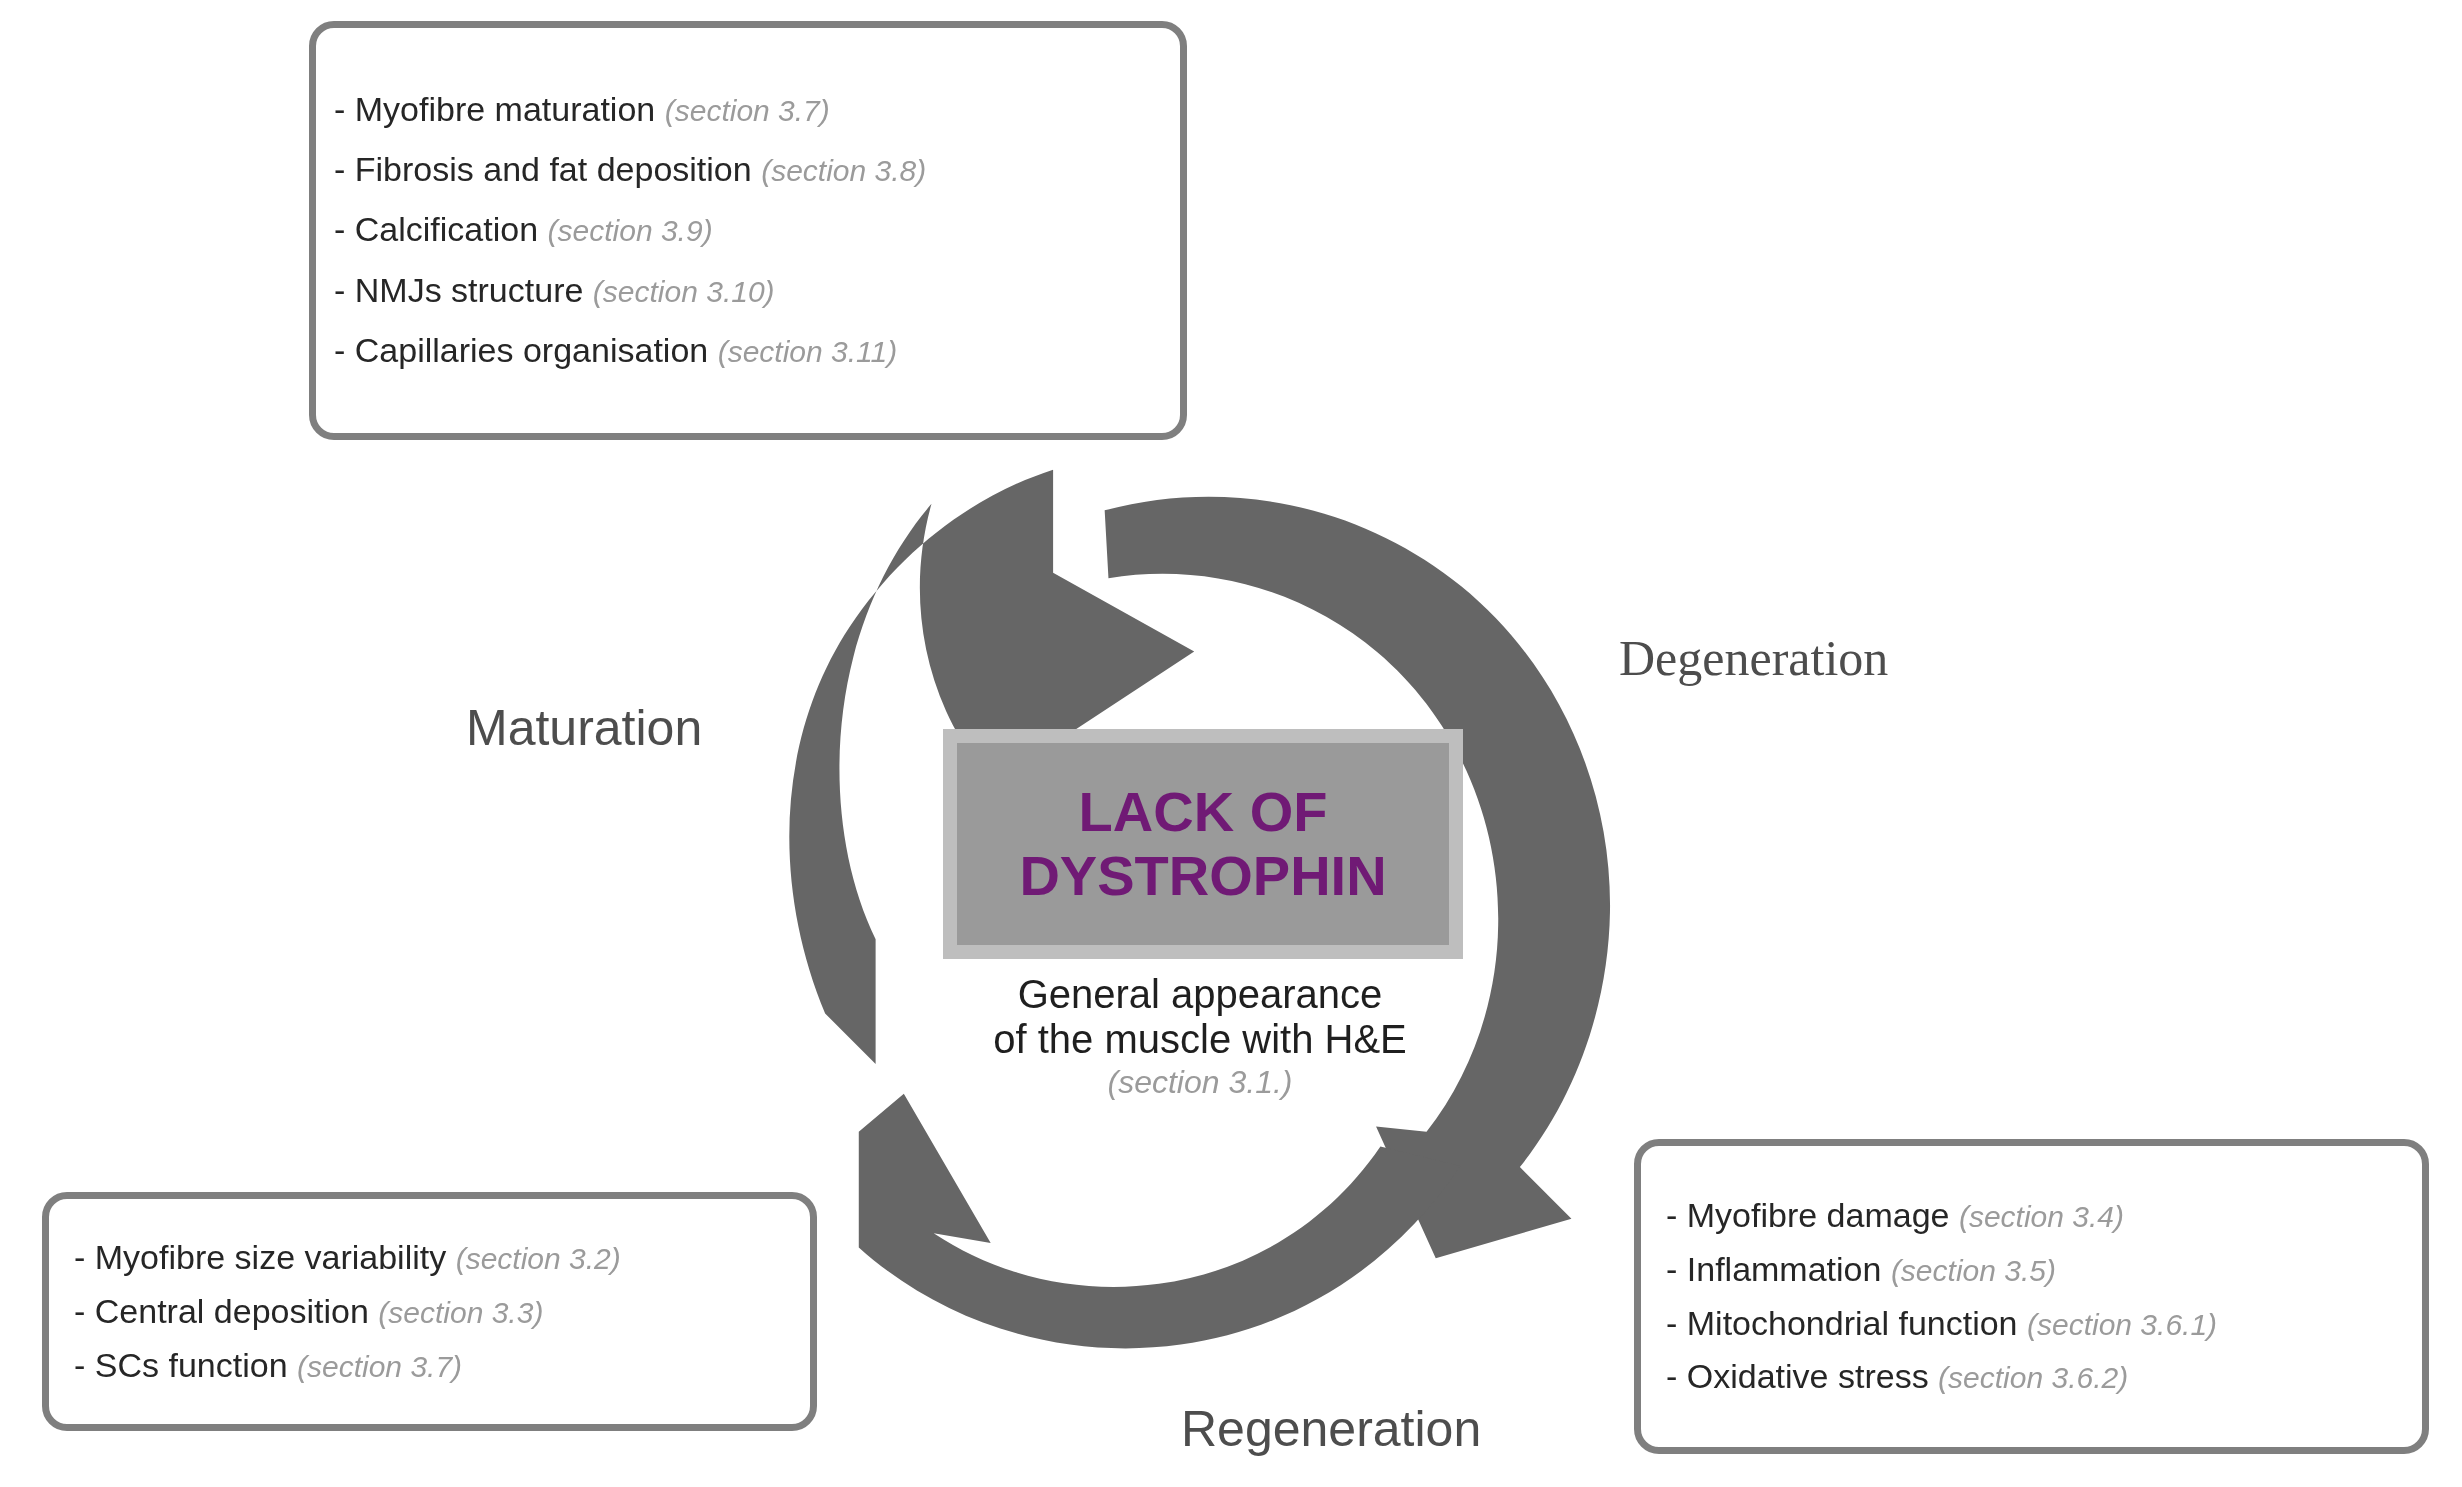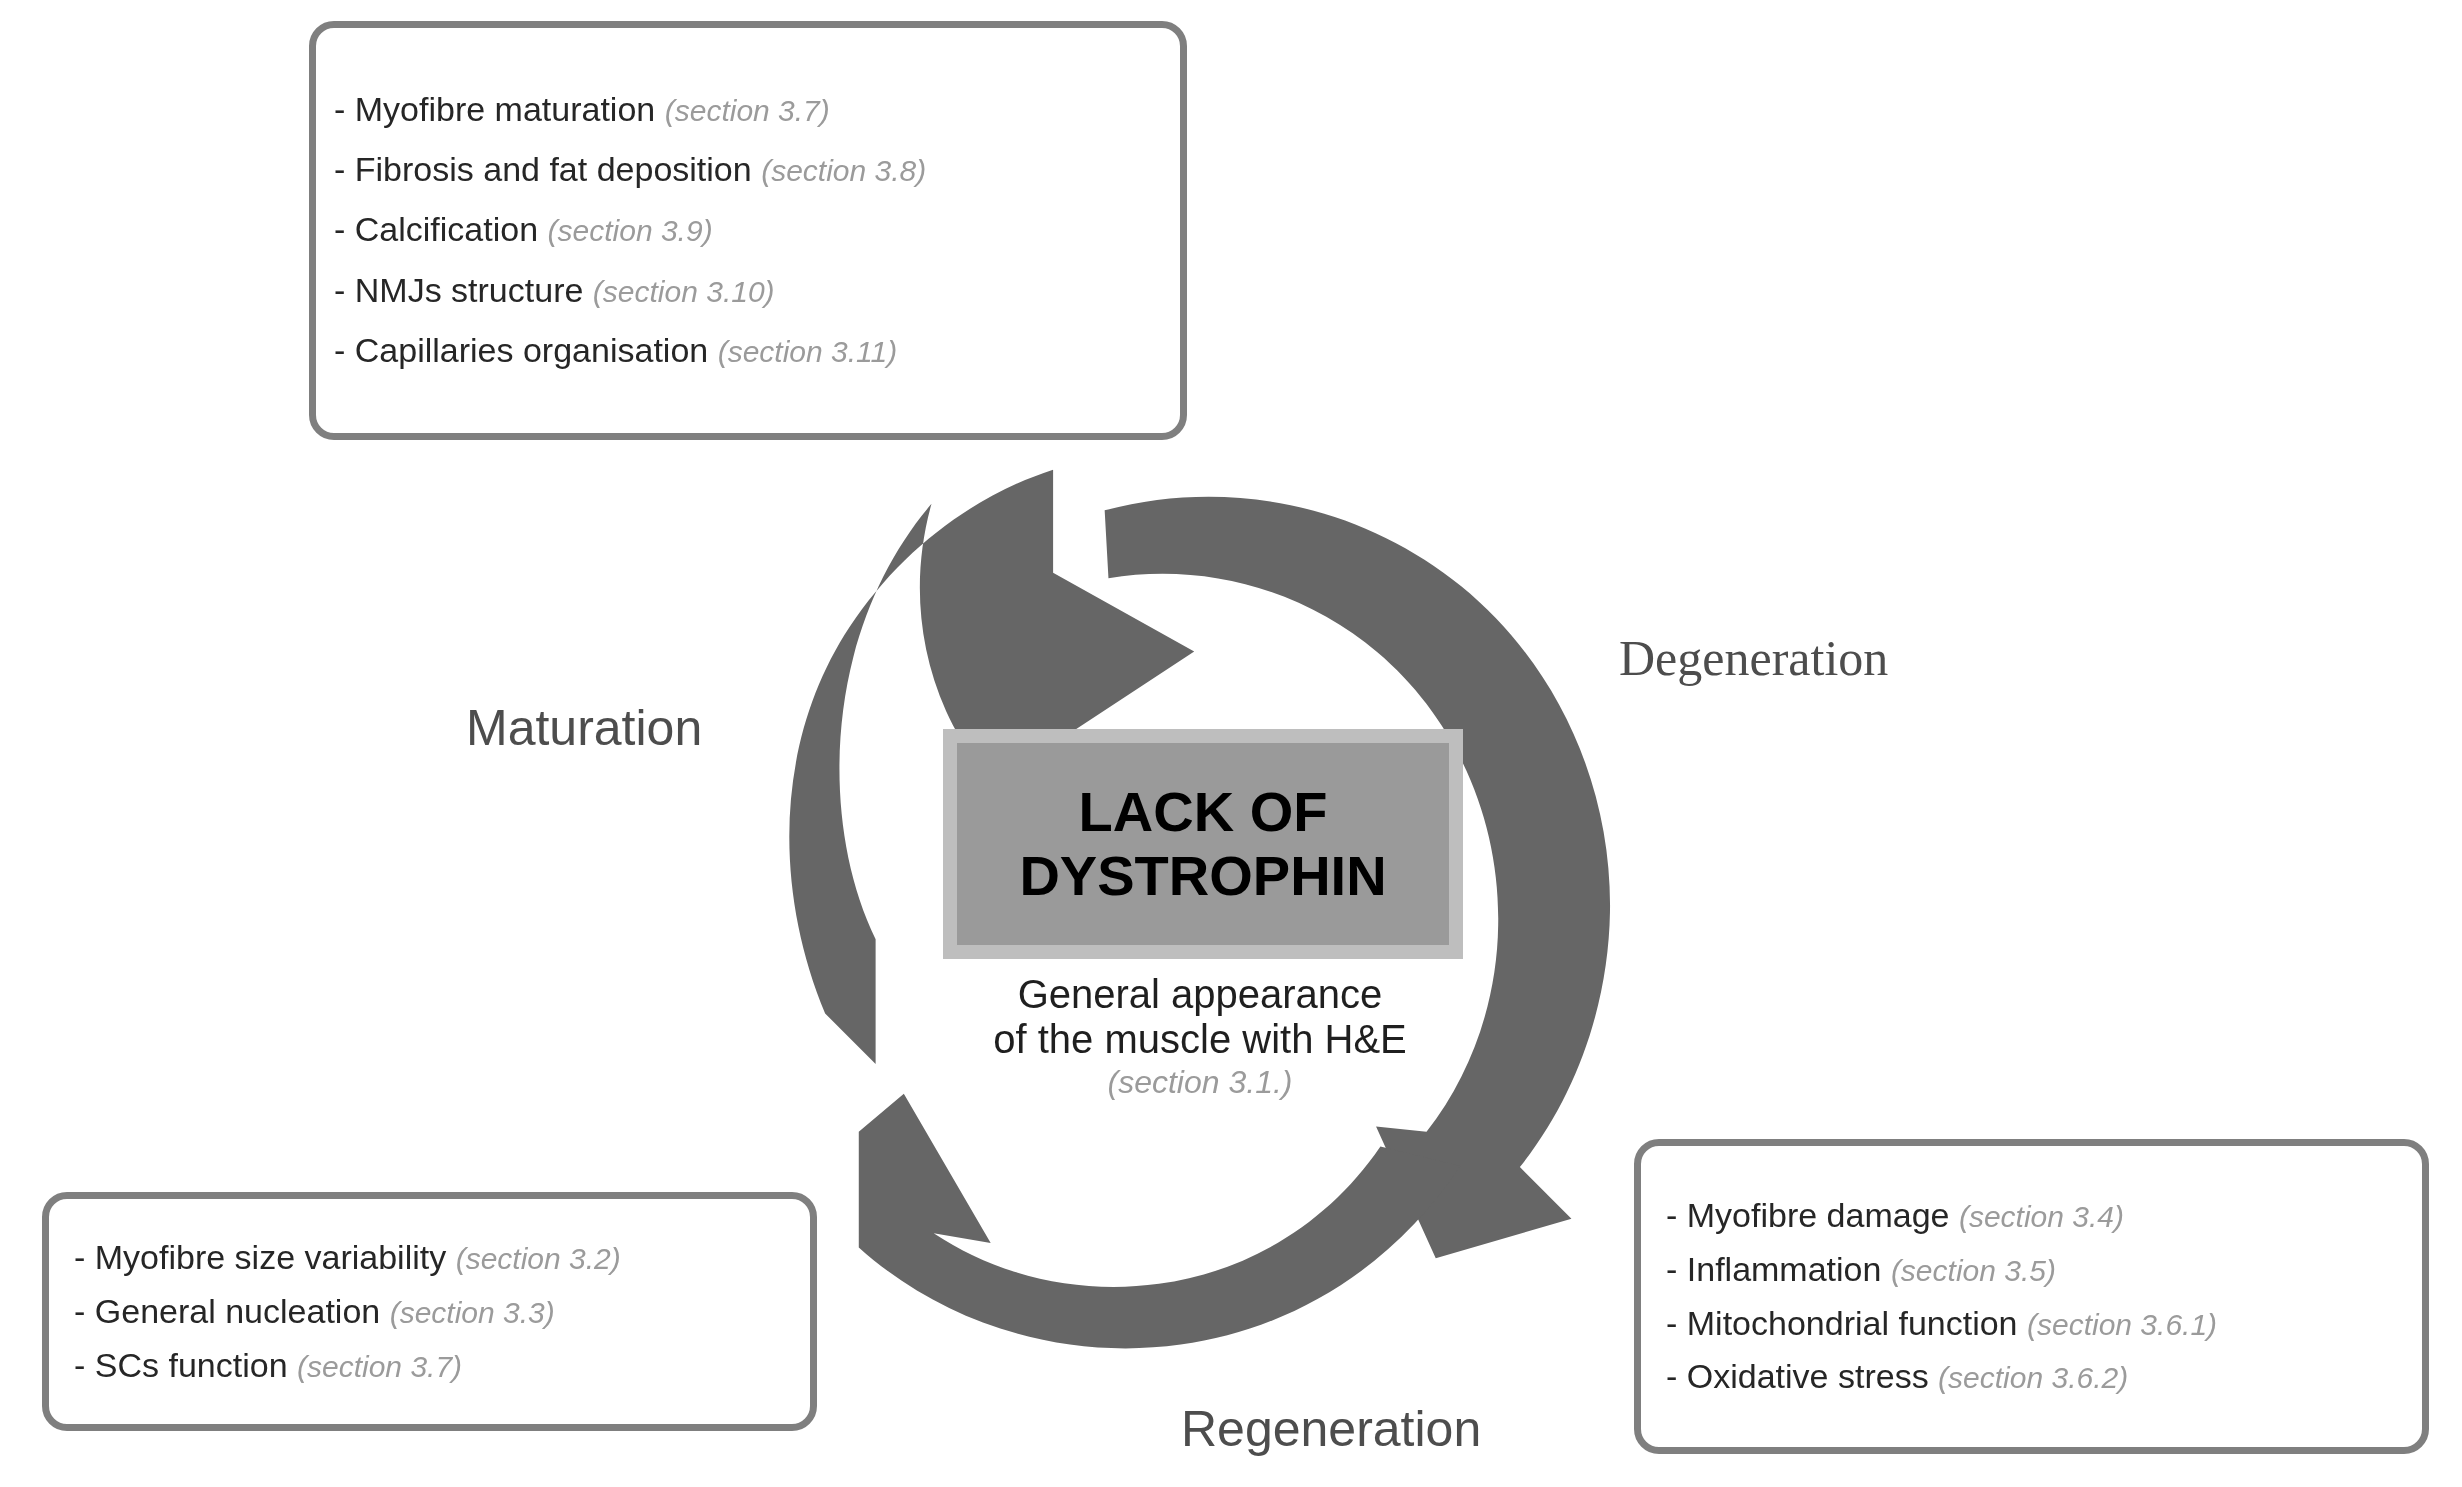--- a/index.html
+++ b/index.html
@@ -102,21 +102,21 @@
     width: 520px;
     height: 230px;
     box-sizing: border-box;
     background: #9a9a9a;
     border: 14px solid #bebebe;
     display: flex;
     align-items: center;
     justify-content: center;
   }
   #centre-plaque .plaque-text {
-    color: #000000;
+    color: #701a75;
     font-size: 56px;
     font-weight: bold;
     line-height: 1.14;
     text-align: center;
     white-space: pre-line;
   }
 
   
   #centre-caption {
     position: absolute;
@@ -235,21 +235,21 @@
   </div>
 
   <div class="info-box" id="box-regeneration-left">
     <span class="info-line">
       <span class="dash">-</span>
       <span>Myofibre size variability</span>
       <span class="sec">(section 3.2)</span>
     </span>
     <span class="info-line">
       <span class="dash">-</span>
-      <span>General nucleation</span>
+      <span>Central deposition</span>
       <span class="sec">(section 3.3)</span>
     </span>
     <span class="info-line">
       <span class="dash">-</span>
       <span>SCs function</span>
       <span class="sec">(section 3.7)</span>
     </span>
   </div>
 
   <div class="info-box" id="box-degeneration">

